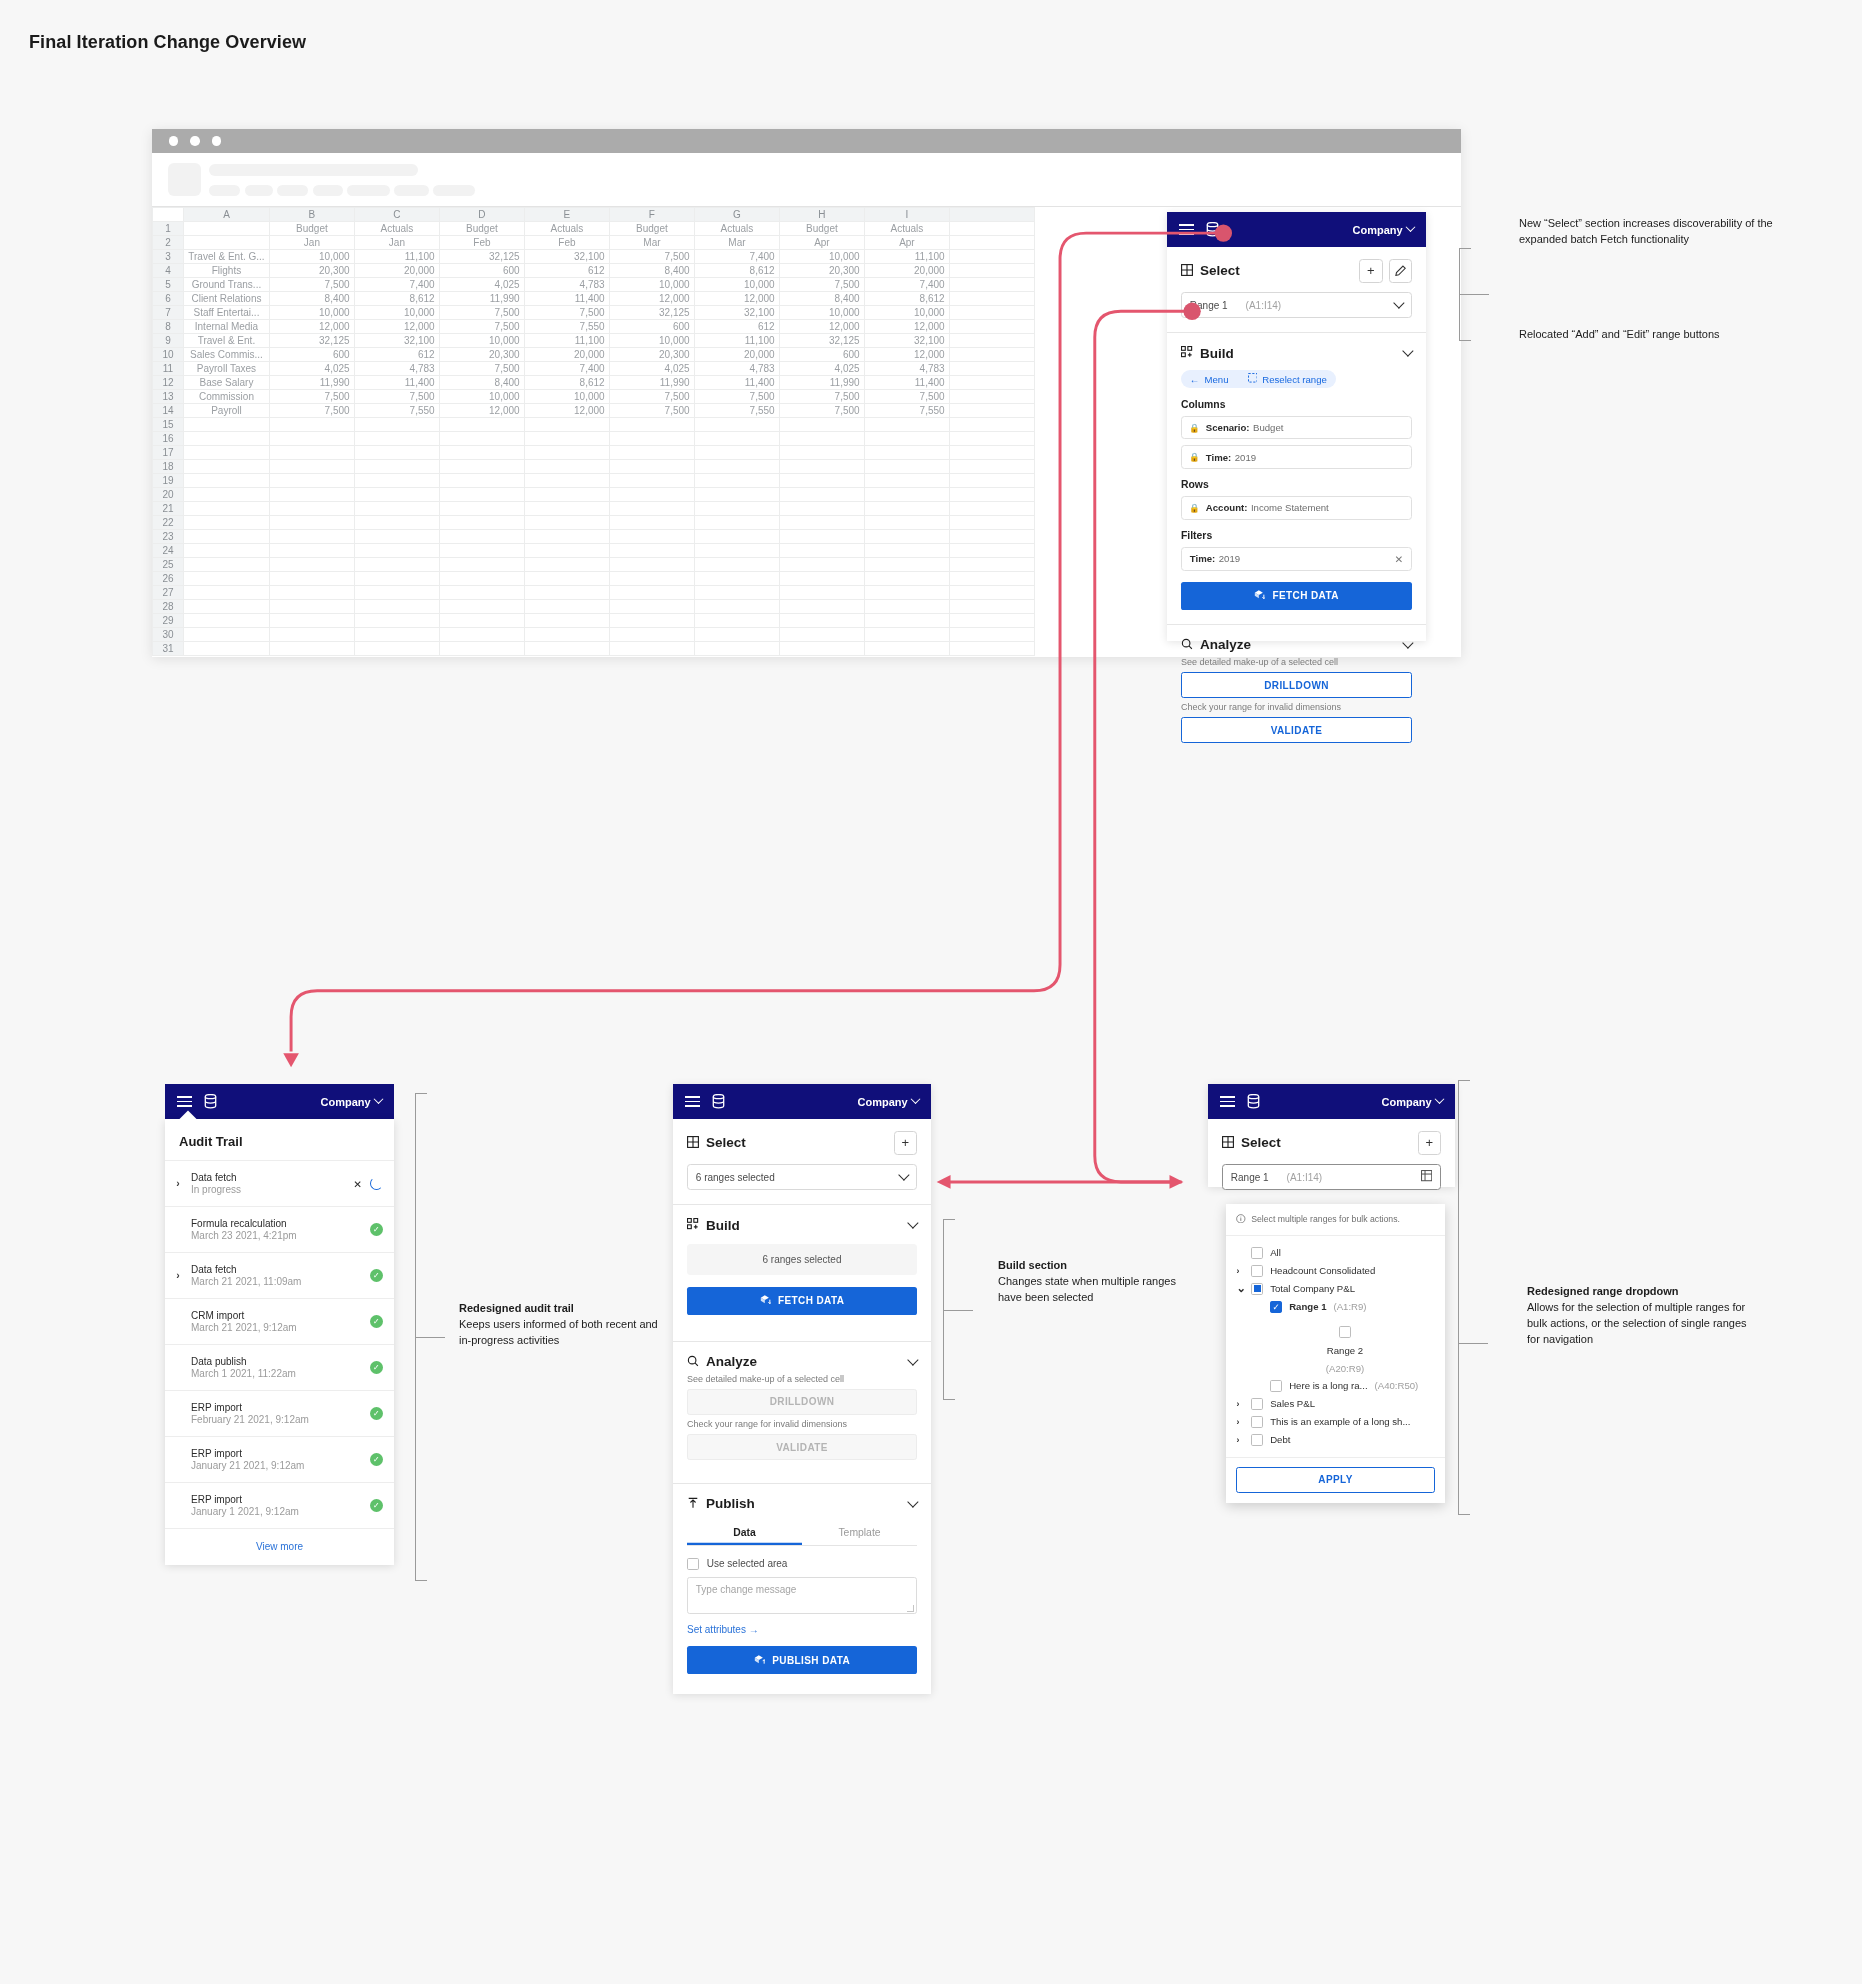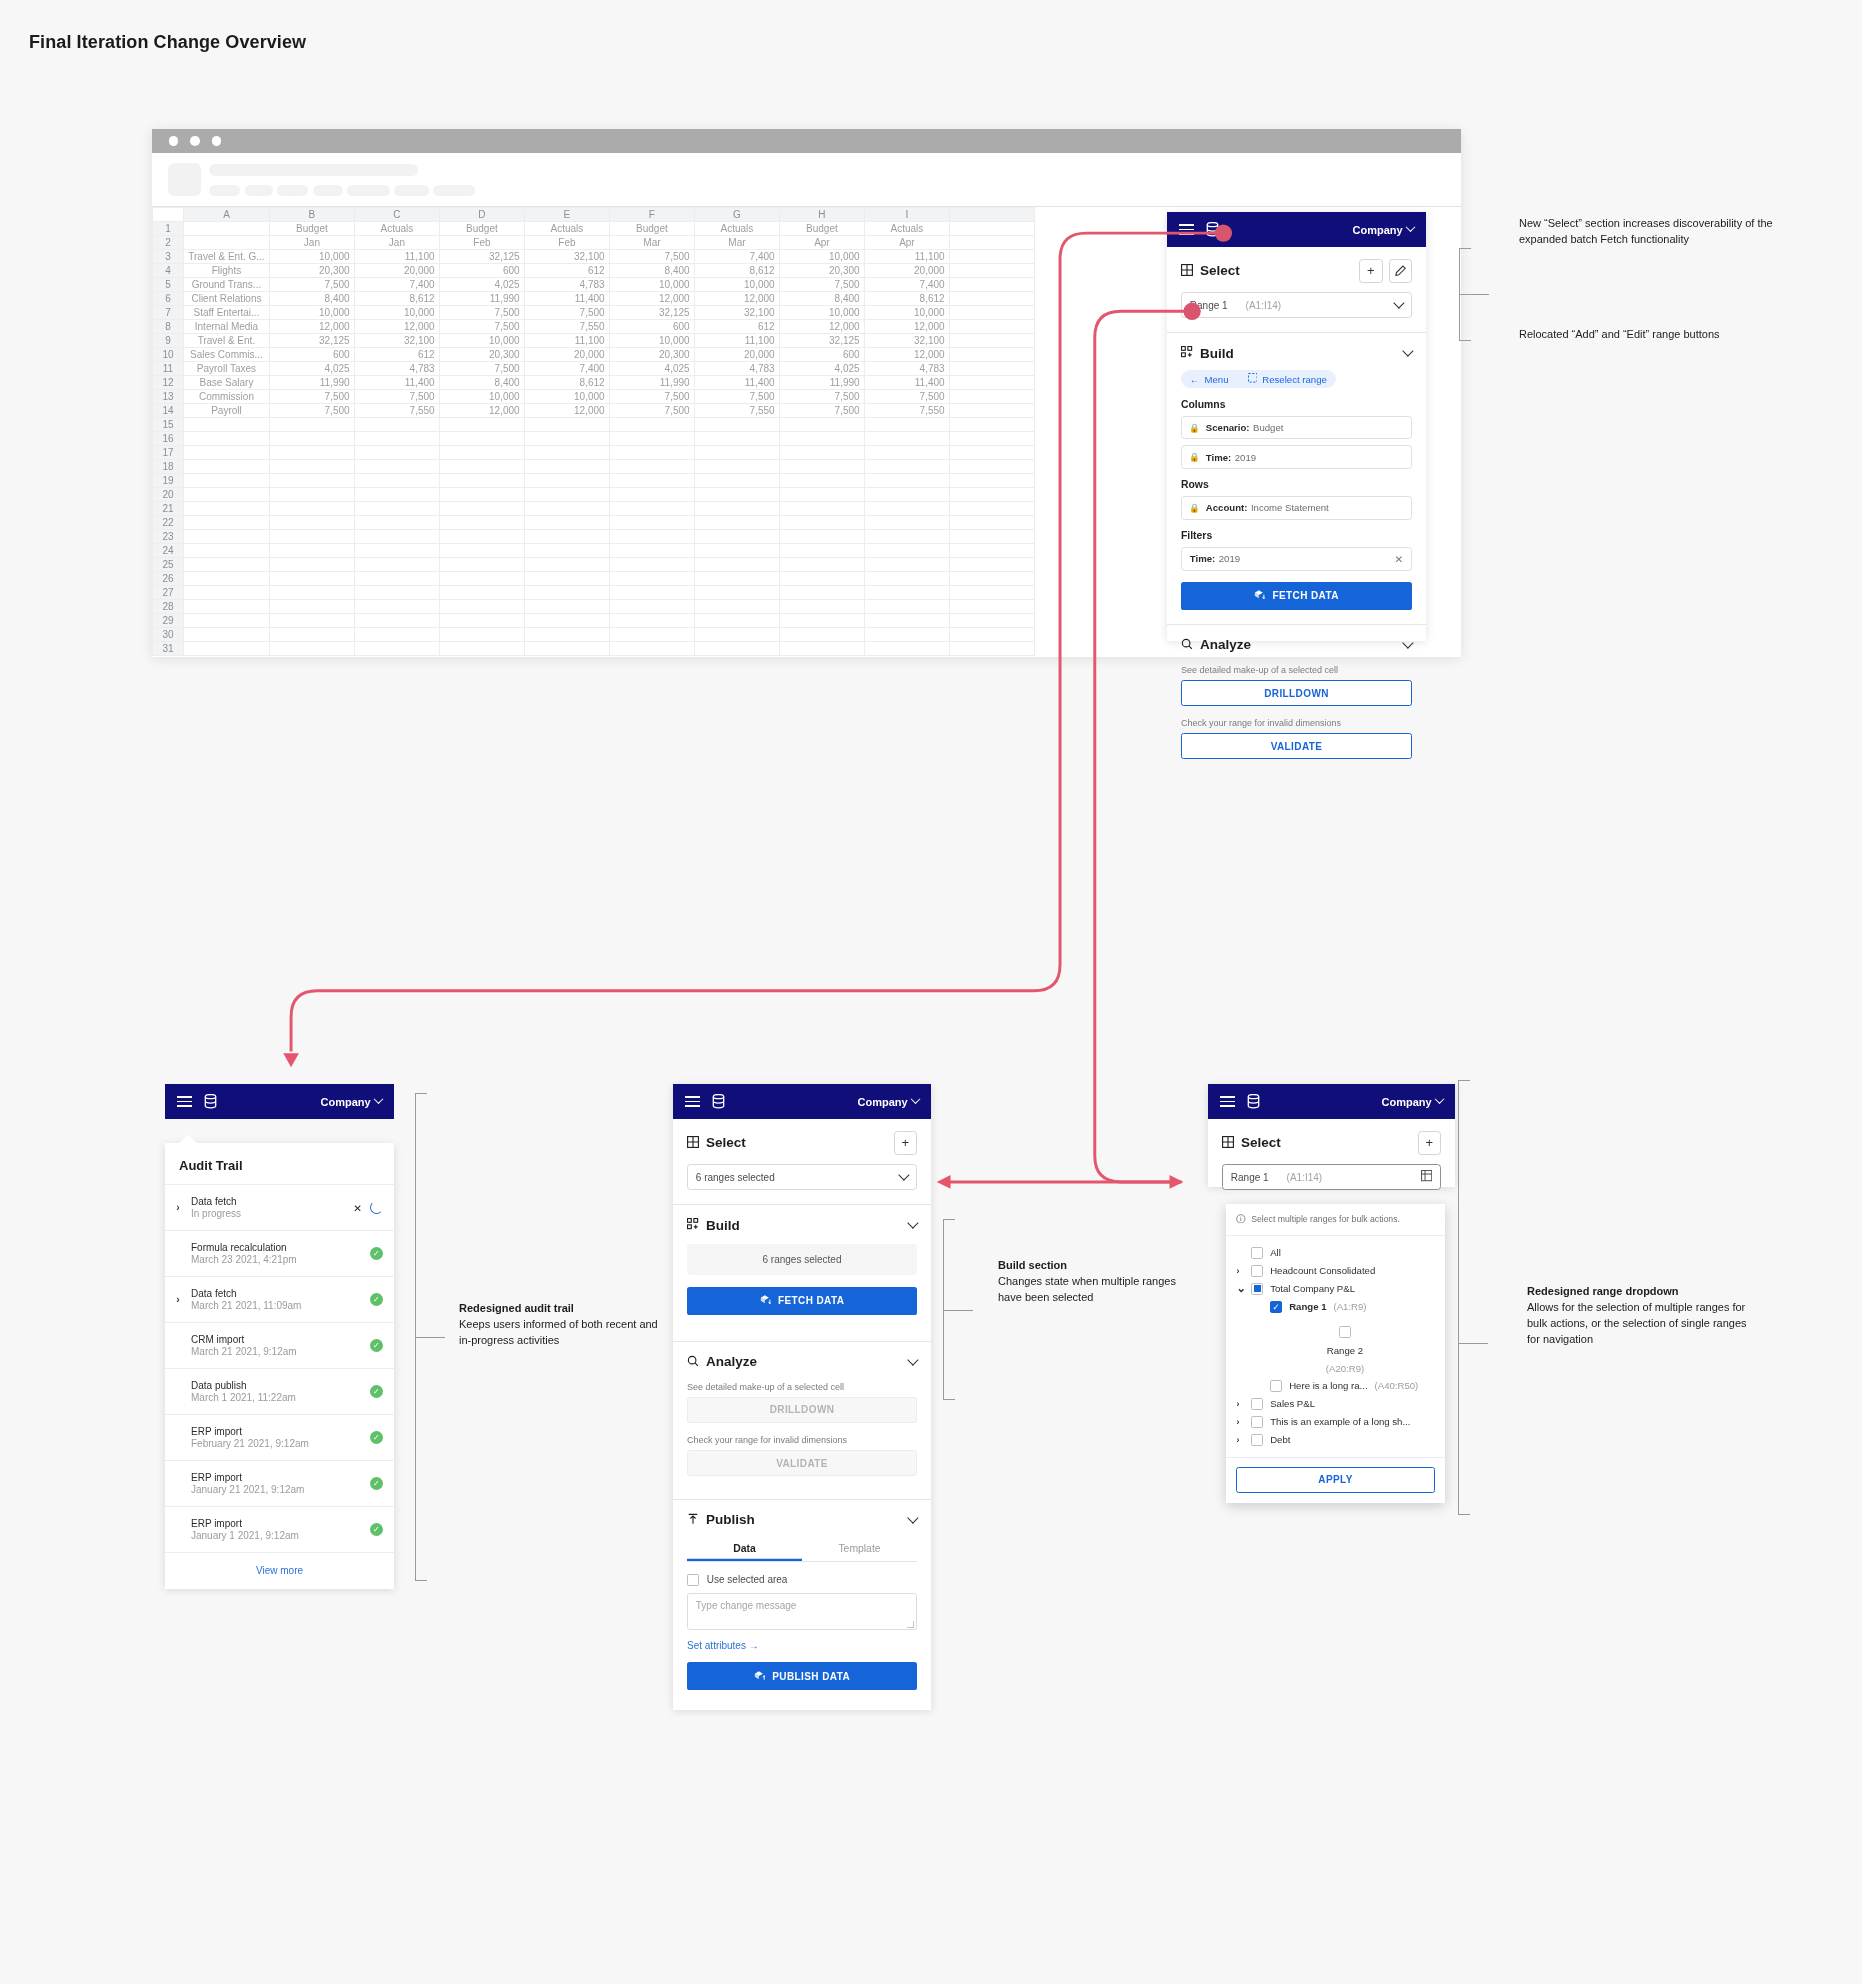--- a/index.html
+++ b/index.html
@@ -113,25 +113,25 @@
   .btn-outline {
     margin-top:5.2px; height:26px; border:0.9px solid #1565d8; border-radius:2.6px;
     color:#1565d8; display:flex; align-items:center; justify-content:center;
     font-size:10px; font-weight:700; letter-spacing:0.4px; background:#fff;
   }
   .btn-disabled {
     margin-top:5.2px; height:26px; border:0.9px solid #ececec; border-radius:2.6px;
     color:#b4b4b4; display:flex; align-items:center; justify-content:center;
     font-size:10px; font-weight:700; letter-spacing:0.4px; background:#f7f7f7;
   }
-  .hint { font-size:9px; color:#7b7b7b; margin-top:12px; }
+  .hint { font-size:9px; color:#7b7b7b; margin-top:4px; }
 
   
   #audit-panel { left:165px; top:1084px; width:229px; }
-  .popcard { background:#fff; box-shadow:0 1.7px 8.7px rgba(0,0,0,.13); position:relative;margin-top:24px; }
+  .popcard { background:#fff; box-shadow:0 1.7px 8.7px rgba(0,0,0,.13); position:relative; }
   .popcard:before{
     content:""; position:absolute; left:16.5px; top:-6px; width:12px; height:12px;
     background:#fff; transform:rotate(45deg);
   }
   .audit-title { font-size:13px; font-weight:700; color:#1d1d1d; padding:14.8px 14px 11.3px; border-bottom:0.9px solid #ededed; position:relative;}
   .audit-row { display:flex; align-items:center; padding:7.8px 11.3px 7.8px 11.3px; border-bottom:0.9px solid #ededed; min-height:46px;}
   .audit-arrow { width:10.4px; font-size:10.4px; color:#3b3b3b; font-weight:700; margin-right:4.3px; }
   .audit-txt .t { font-size:10px; color:#2b2b2b; }
   .audit-txt .s { font-size:10px; color:#9b9b9b; margin-top:1.7px;}
   .audit-right { margin-left:auto; display:flex; align-items:center; gap:7.8px; }

